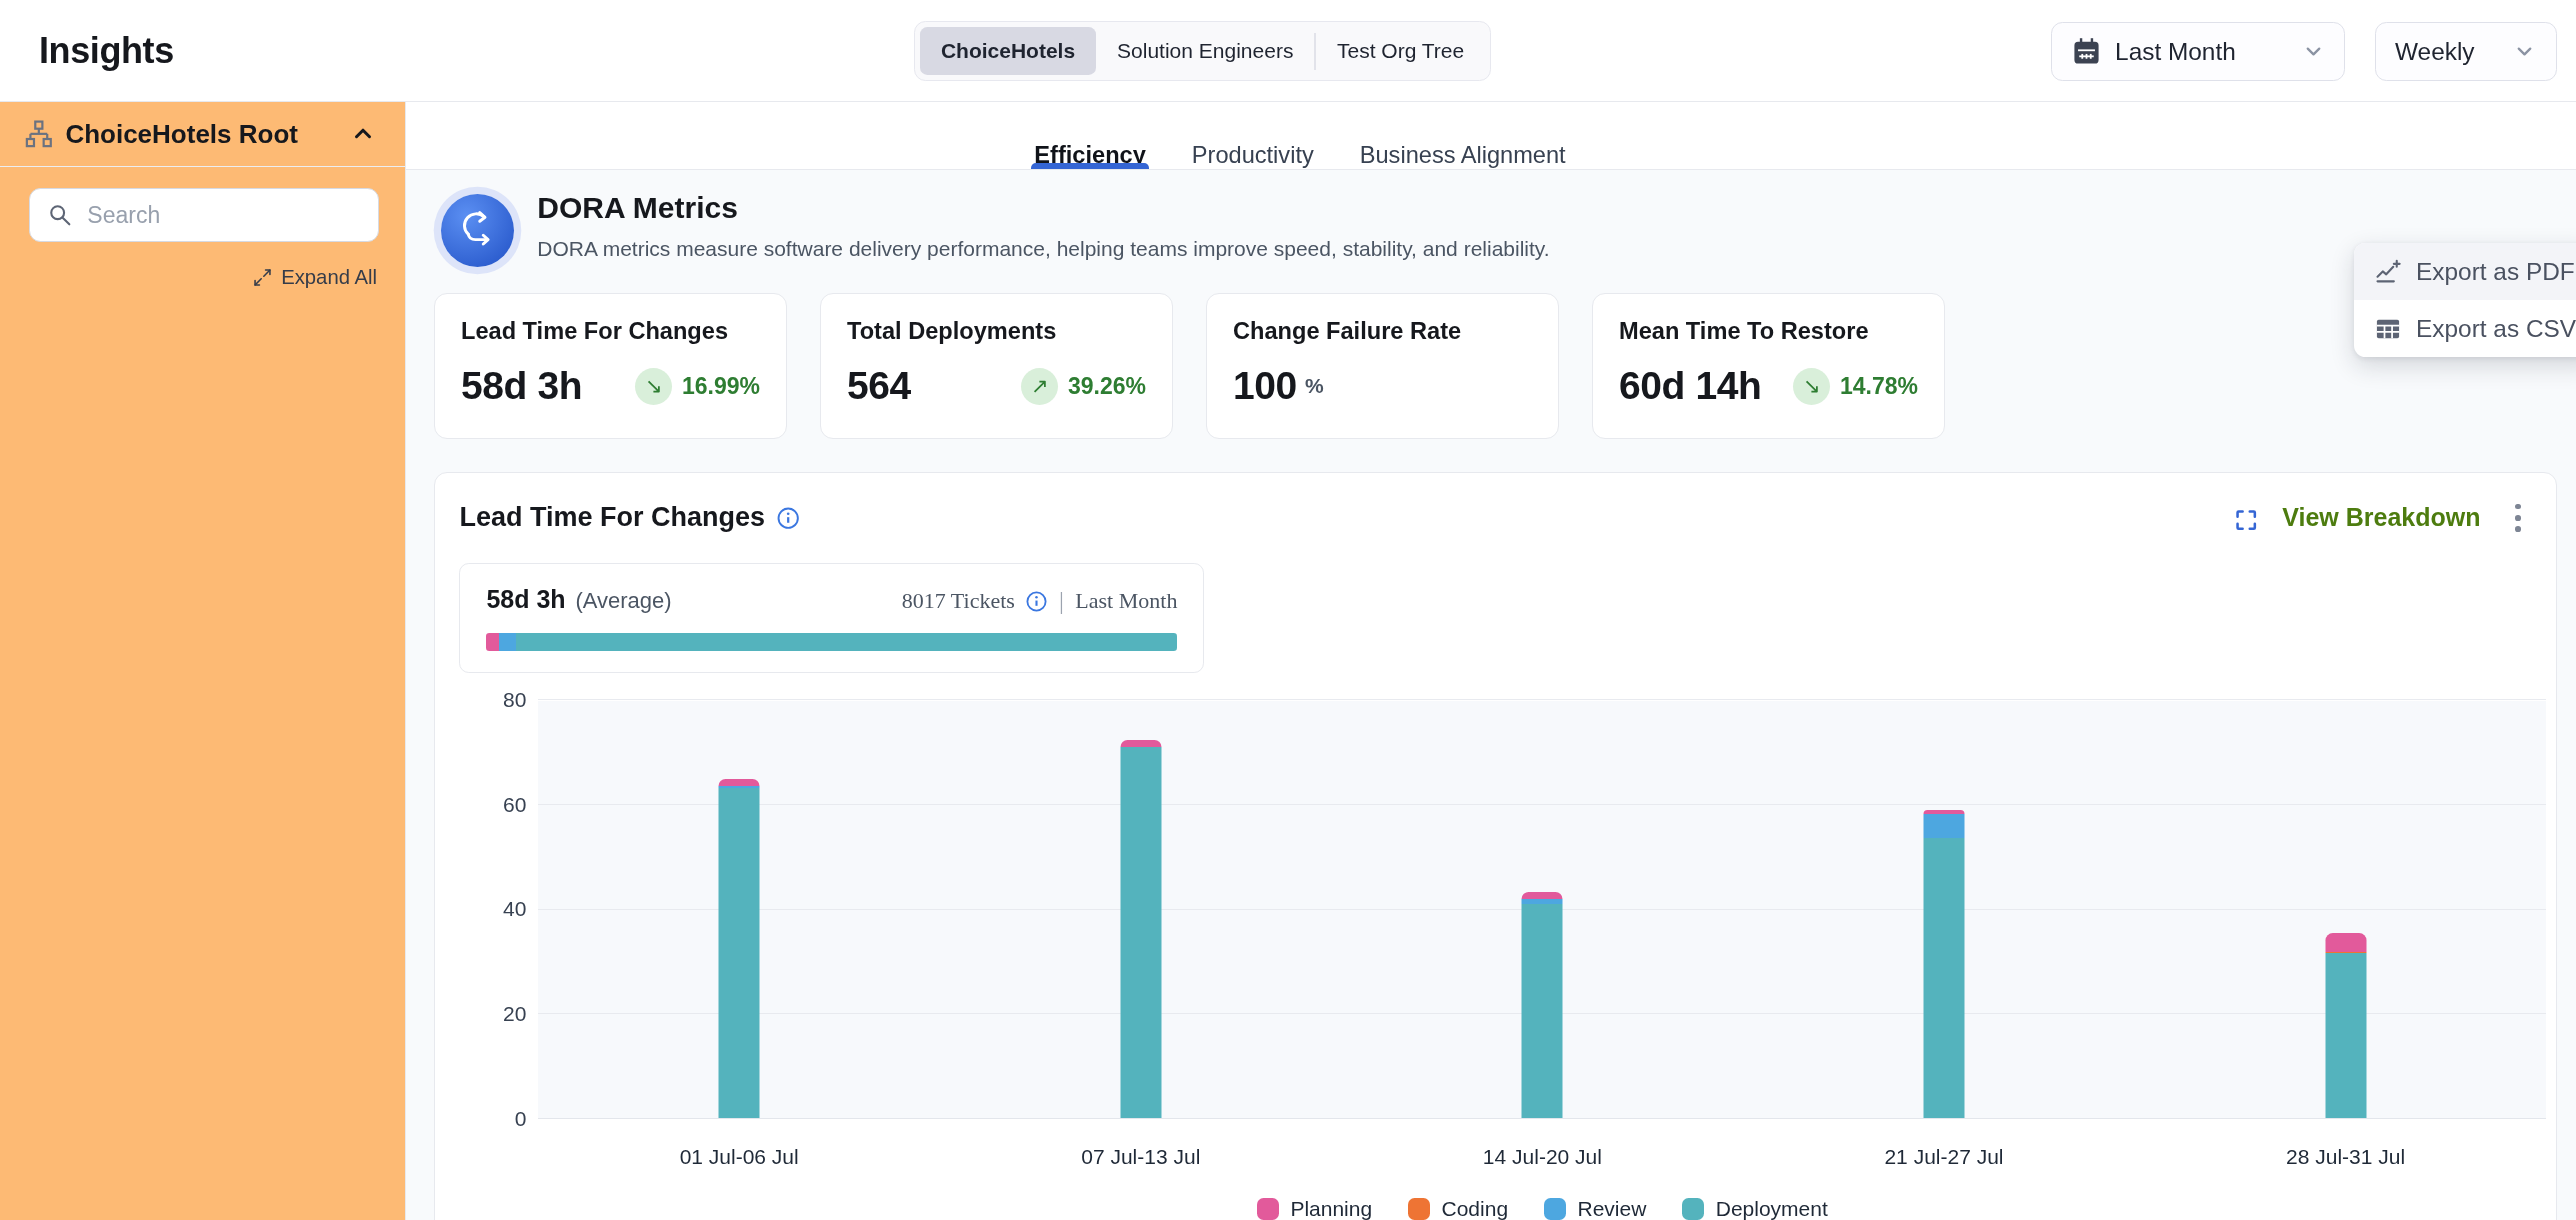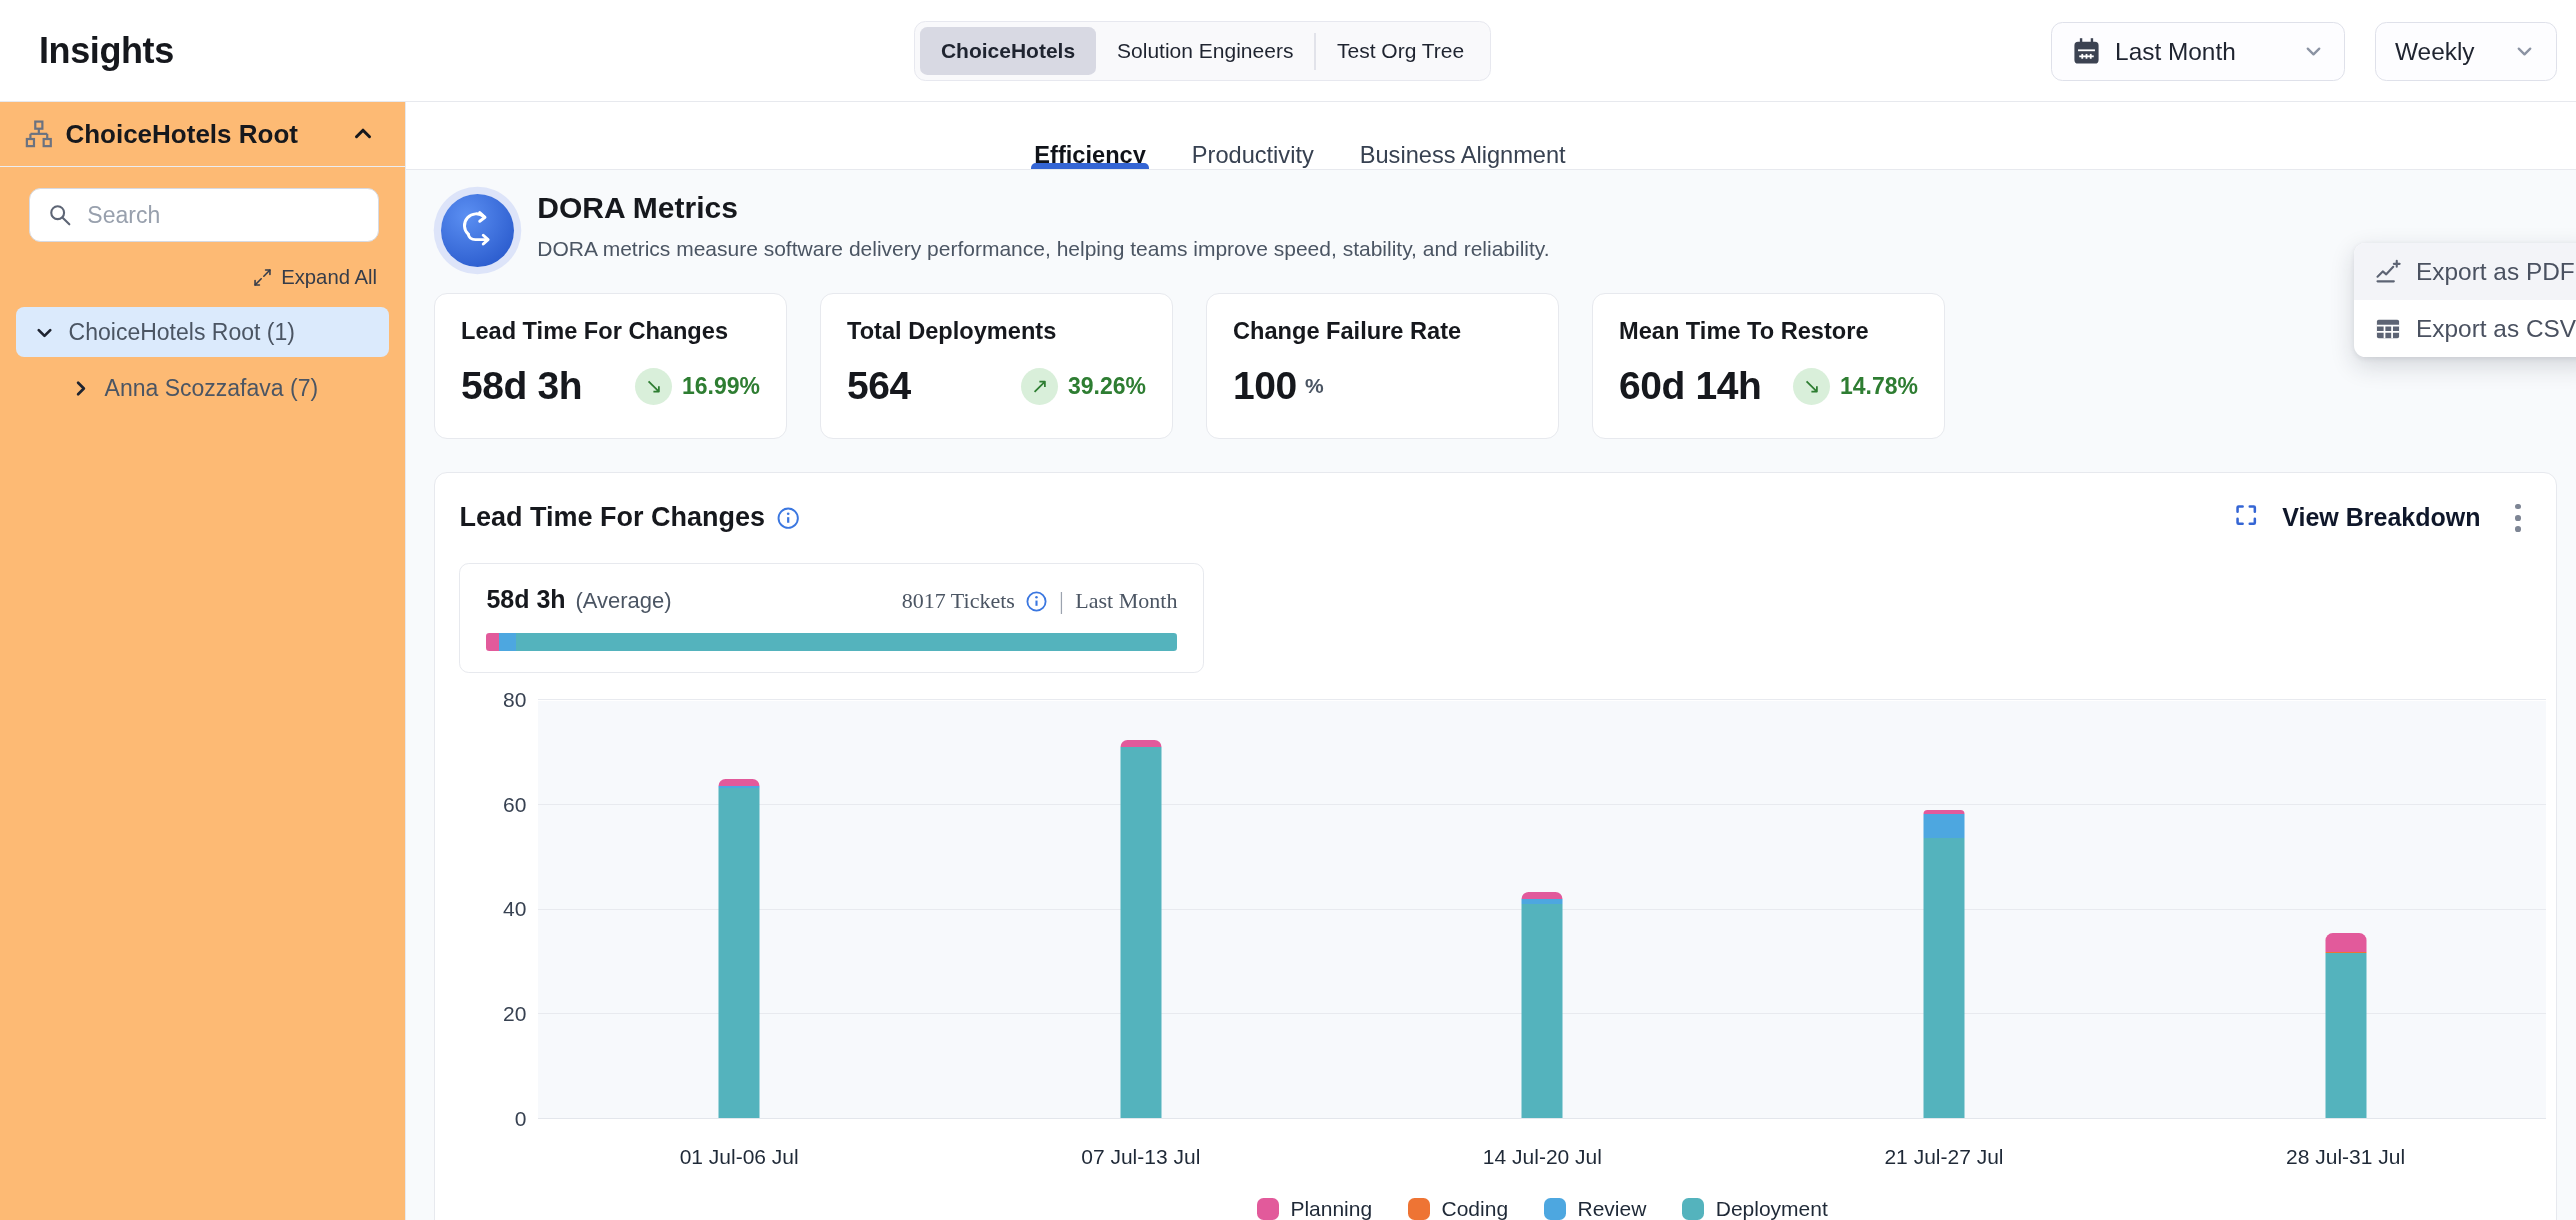--- a/index.html
+++ b/index.html
@@ -79,21 +79,21 @@
   .badge-circle { width:37px; height:37px; border-radius:50%; background:#d9efda; color:#2e7d32;
     display:flex; align-items:center; justify-content:center; font-size:21px; }
   .badge-pct { font-size:23px; font-weight:700; color:#2e7d32; margin-left:9.8px; }
 
   
   .chart-card { margin-top:33px; background:#fff; border:1.6px solid #e7e9ee; border-radius:13px;
     padding:23px 24.4px; height:894px; }
   .chart-head { display:flex; align-items:center; }
   .chart-title { font-size:27px; font-weight:800; }
   .info-i { margin-left:11.4px; }
-  .view-breakdown { margin-left:auto; display:flex; align-items:flex-start; gap:24px; color:#0f172a;
+  .view-breakdown { margin-left:auto; display:flex; align-items:flex-end; gap:24px; color:#4d7c0f;
     font-size:25px; font-weight:700; cursor:pointer; }
   .chart-head .kebab { margin-left:23px; }
 
   .summary-card { margin-top:23px; width:745px; border:1.6px solid #e7e9ee; border-radius:9.8px; padding:21px 26px; }
   .summary-top { display:flex; align-items:baseline; }
   .summary-value { font-size:25px; font-weight:800; }
   .summary-qual { font-size:22px; color:#4b5563; margin-left:9.8px; }
   .summary-right { margin-left:auto; display:flex; align-items:center; font-size:22px; color:#4b5563; gap:9.8px;font-family:Liberation Serif, serif; }
   .summary-sep { color:#9ca3af; font-size:24.4px; margin:0 1.6px; }
   .mini-bar { margin-top:18px; height:18px; display:flex; border-radius:3.3px; overflow:hidden; }
@@ -205,38 +205,20 @@
         <svg class="icon-svg" width="21" height="21" viewBox="0 0 48 48" fill="none" stroke="#353c49" stroke-width="3.6" stroke-linecap="round" stroke-linejoin="round">
             <line x1="27" y1="21" x2="41" y2="7"></line>
             <polyline points="31,7 41,7 41,17"></polyline>
             <line x1="21" y1="27" x2="7" y2="41"></line>
             <polyline points="7,31 7,41 17,41"></polyline>
           </svg>
       </span>
       <span>Expand All</span>
     </div>
 
-    <div class="tree">
-      <div class="tree-row selected">
-        <span>
-          <svg class="icon-svg" width="23" height="23" viewBox="0 0 24 24">
-              <polyline points="6,9.5 12,15.5 18,9.5" fill="none" stroke="#1f2430" stroke-width="2.8" stroke-linecap="round" stroke-linejoin="round"></polyline>
-            </svg>
-        </span>
-        <span>ChoiceHotels Root (1)</span>
-      </div>
-      <div class="tree-row child">
-        <span>
-          <svg class="icon-svg" width="23" height="23" viewBox="0 0 24 24">
-              <polyline points="9.5,6 15.5,12 9.5,18" fill="none" stroke="#1f2430" stroke-width="2.8" stroke-linecap="round" stroke-linejoin="round"></polyline>
-            </svg>
-        </span>
-        <span>Anna Scozzafava (7)</span>
-      </div>
-    </div>
   </div>
 
   <div class="main">
 
     <div class="tabs-row">
       <div class="tab active">Efficiency</div>
       <div class="tab">Productivity</div>
       <div class="tab">Business Alignment</div>
     </div>
 

